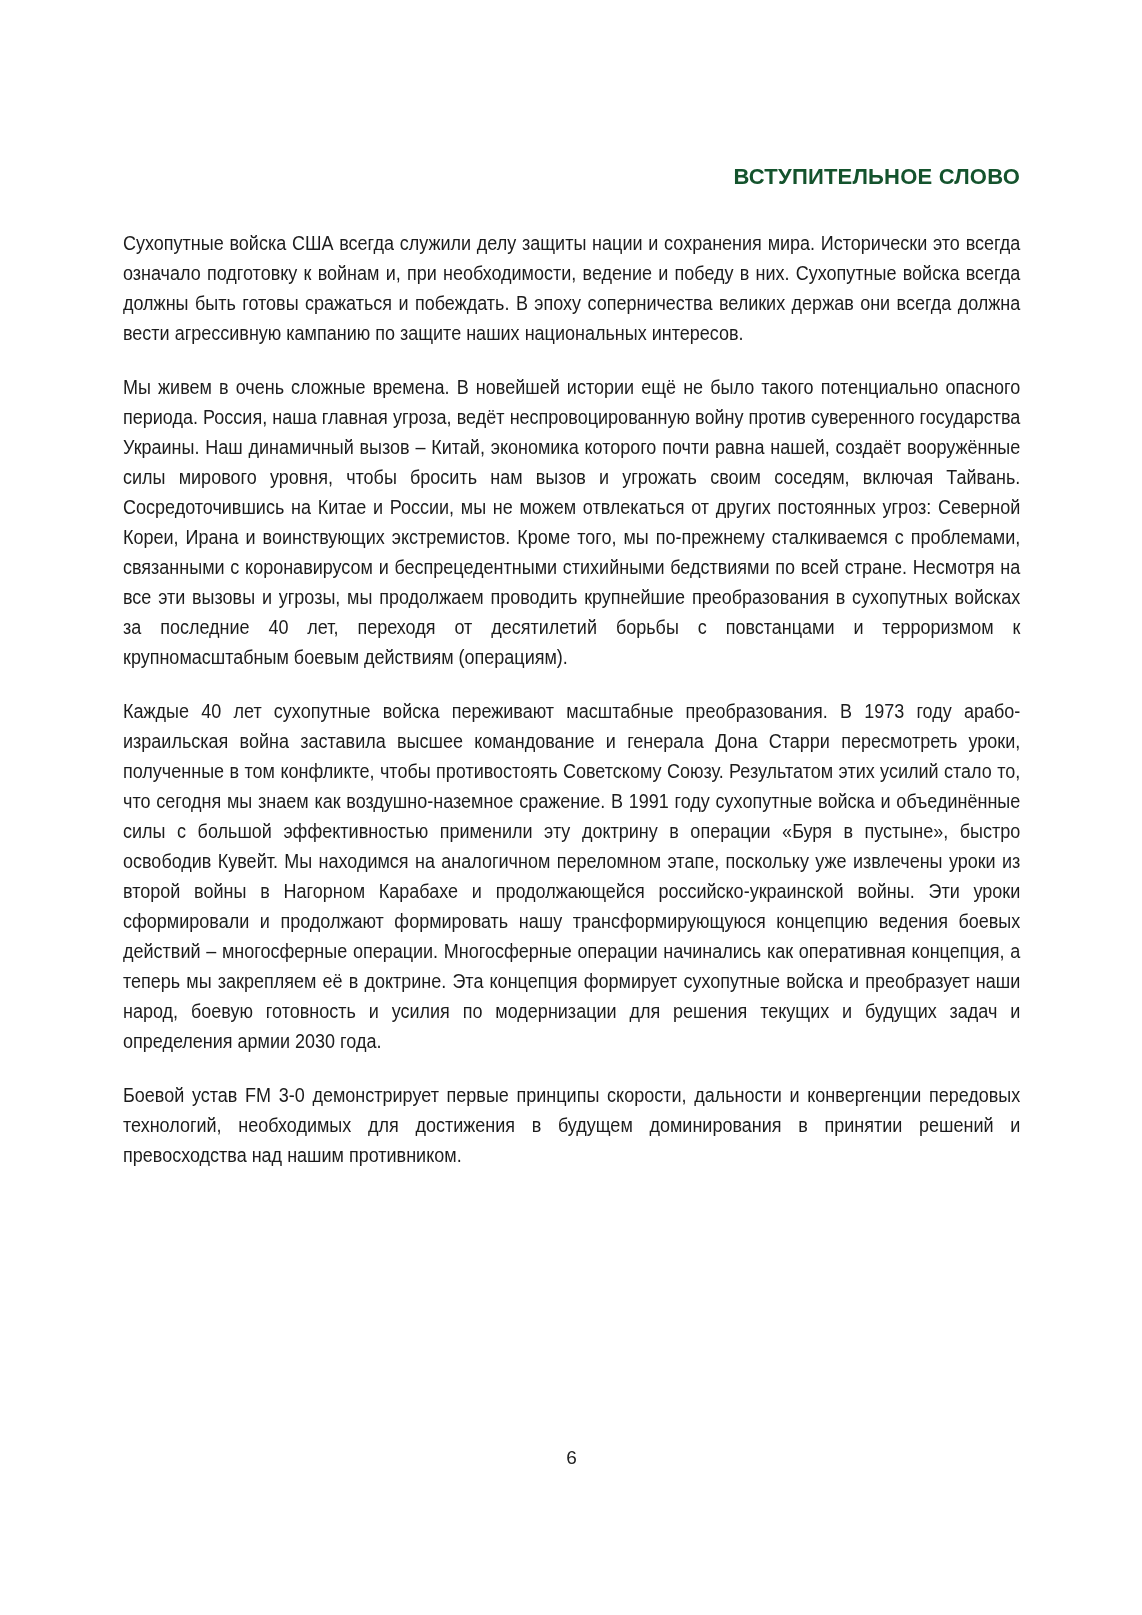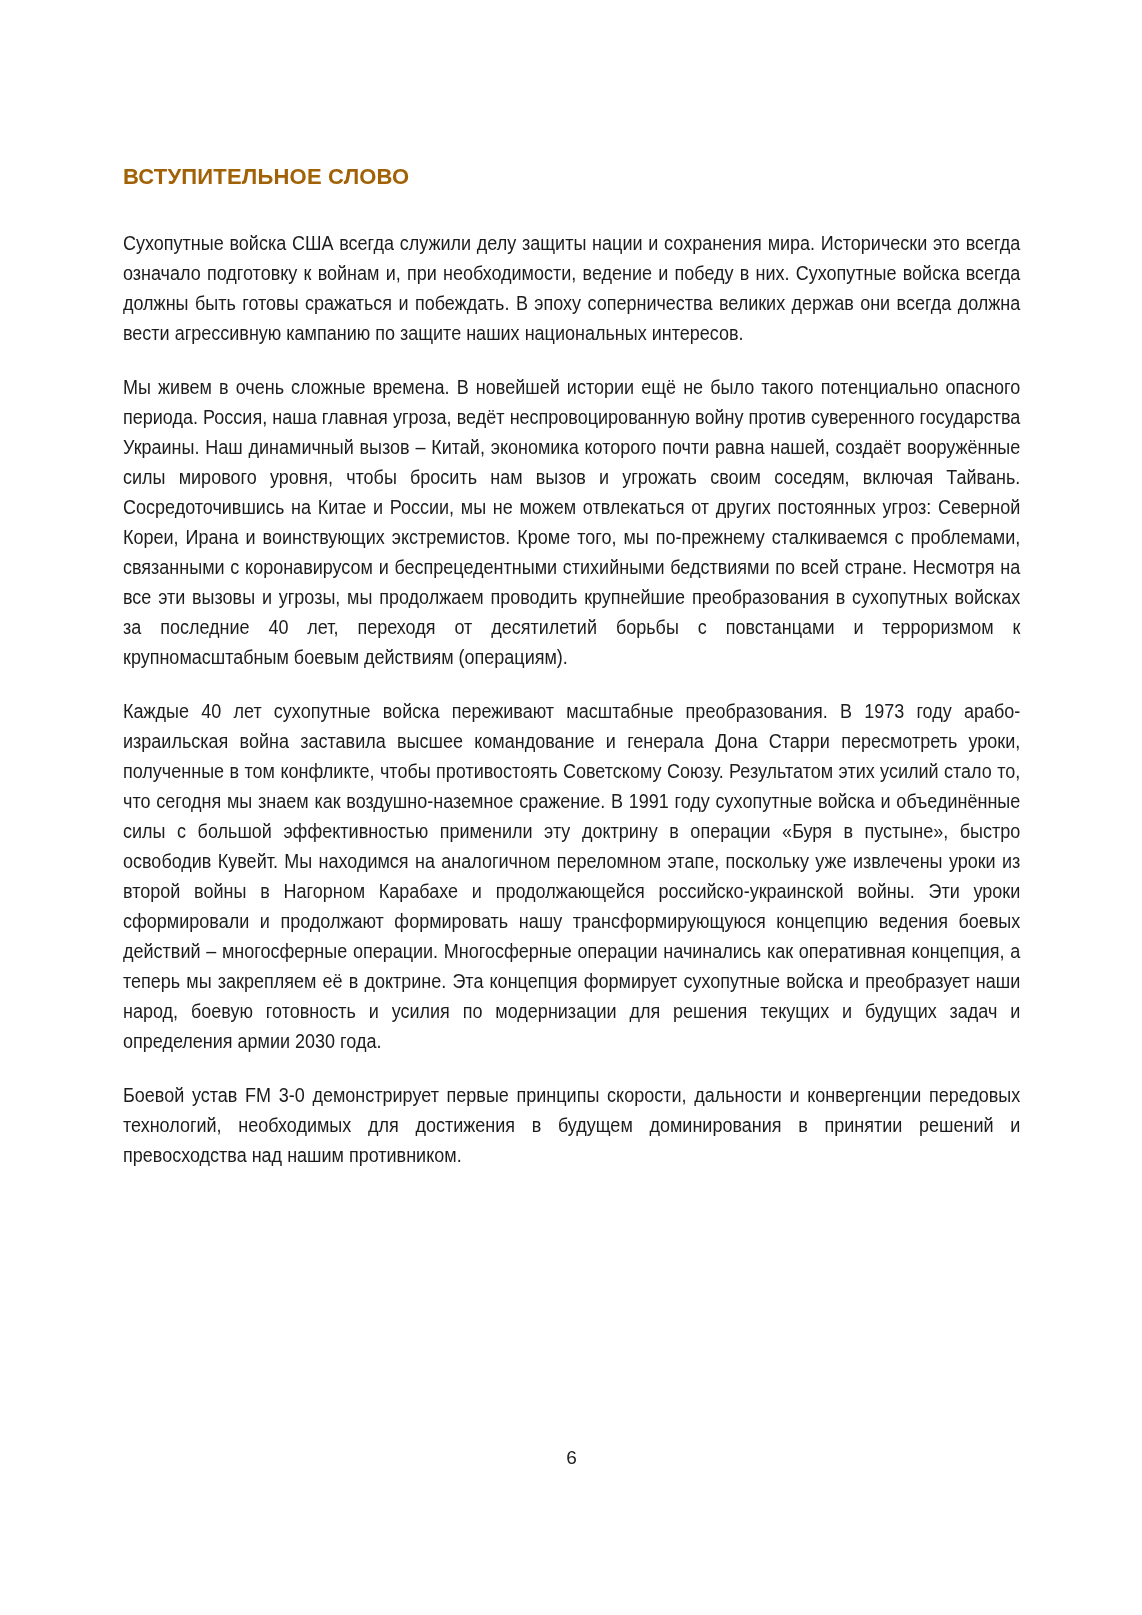--- a/index.html
+++ b/index.html
@@ -24,23 +24,23 @@
     left: 123px;
     top: 0;
     width: 897px;
   }
   .doc-title {
     margin-top: 164px;
     margin-bottom: 30px;
     font-size: 22px;
     line-height: 26px;
     font-weight: bold;
-    text-align: left;
+    text-align: right;
     letter-spacing: 0.2px;
-    color: #a16207;
+    color: #14532d;
   }
   .doc-body {
     width: 897px;
     overflow: visible;
     margin-top: 38px;
   }
   .para {
     width: 997px;               
     transform: scaleX(0.9);     
     transform-origin: 0 0;

